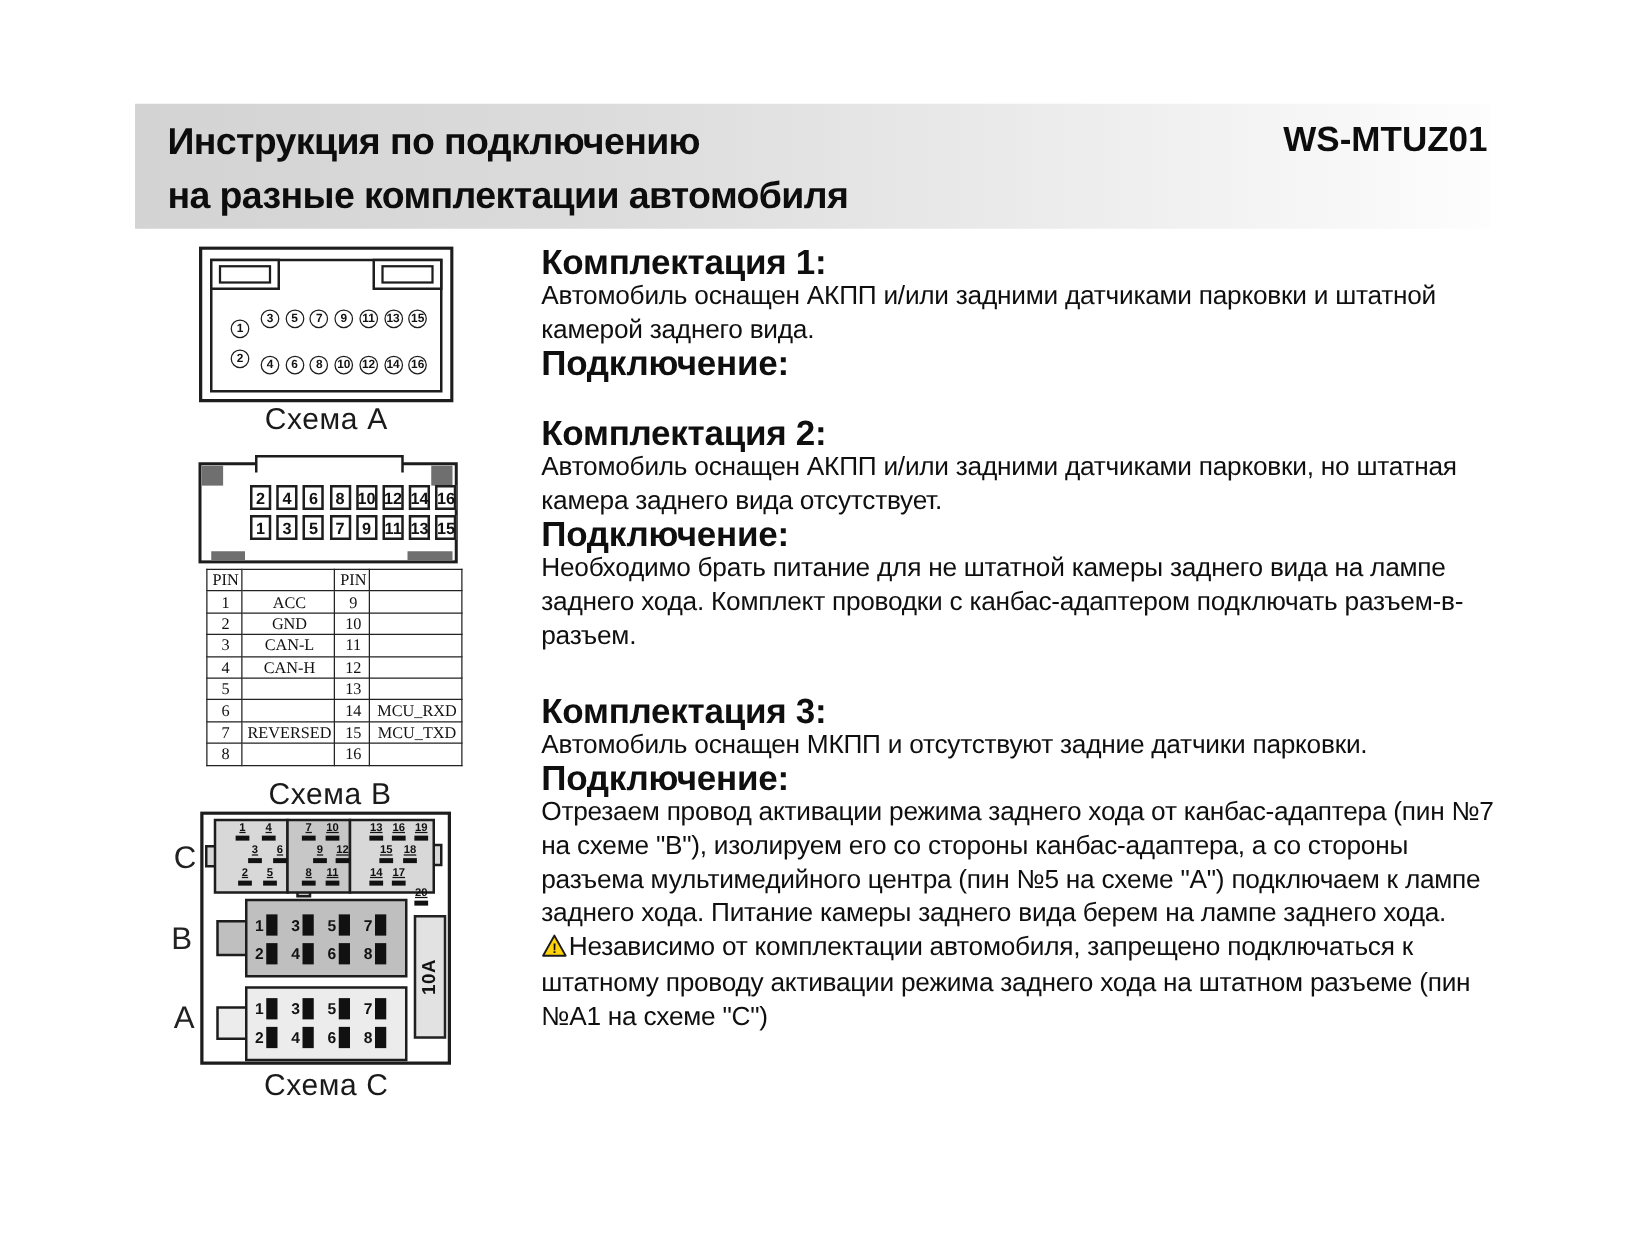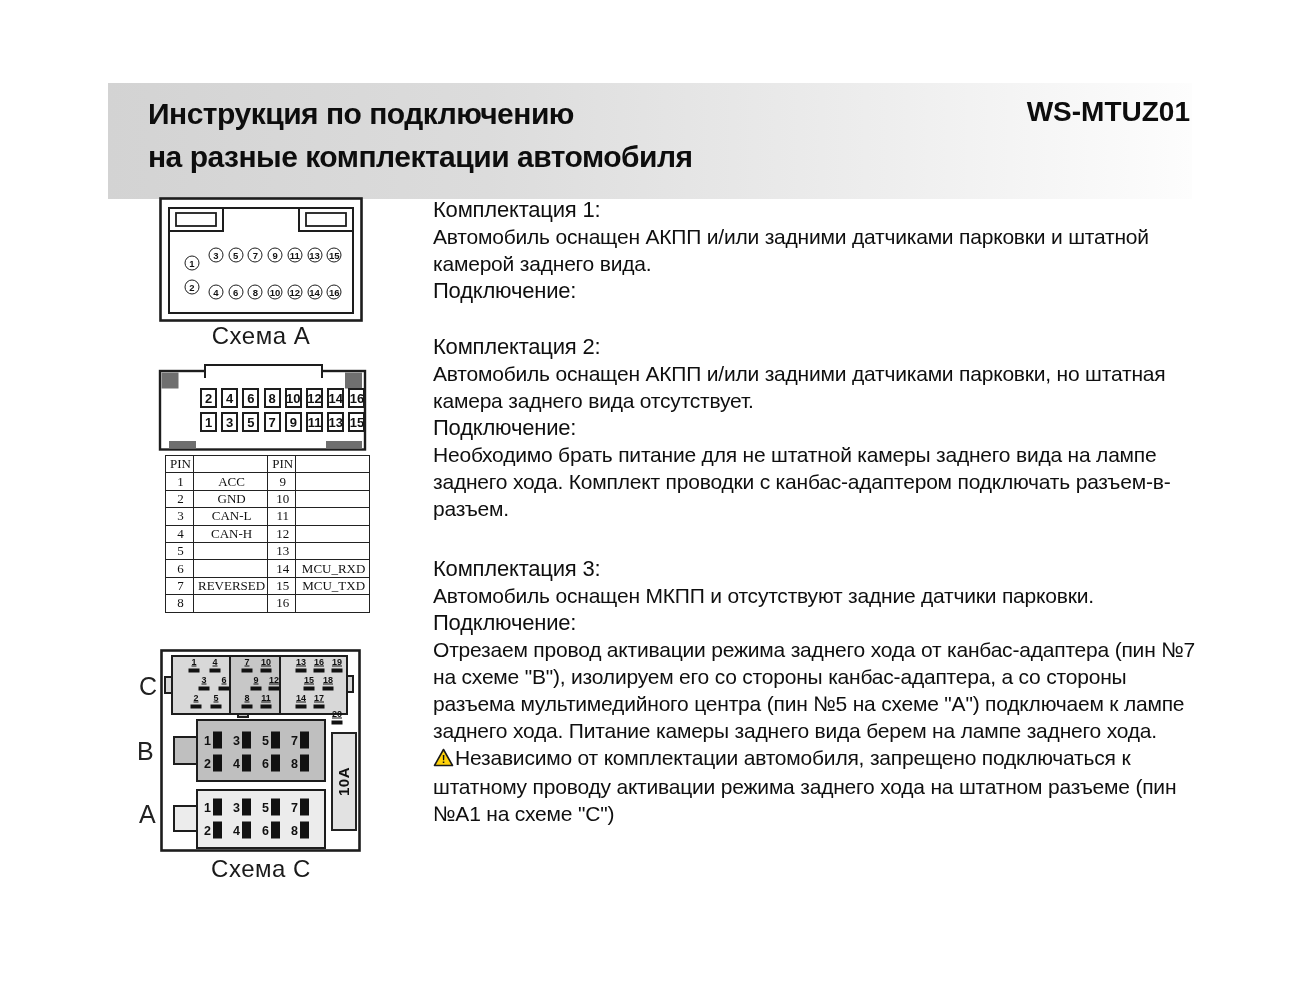--- a/index.html
+++ b/index.html
@@ -1,23 +1,23 @@
 <!DOCTYPE html>
 <html><head>
 <meta charset="utf-8">
 <style>
   * { margin:0; padding:0; box-sizing:border-box; }
   html,body { background:#ffffff; }
   body { width:1300px; height:989px; font-family:"Liberation Sans",sans-serif; color:#111; }
   .page { position:relative; width:1300px; height:989px; background:#fff; overflow:hidden; }
 
   
-  .header { position:absolute; left:108px; top:83px; width:1084px; height:116px;
+  .header { position:absolute; left:108px; top:83px; width:1084px; height:100px;
             background:linear-gradient(90deg,#d3d3d3 0%,#dcdcdc 35%,#eeeeee 72%,#fdfdfd 100%);
-            display:flex; justify-content:space-between; padding:9px 2px 0 40px; }
+            display:flex; justify-content:space-between; padding:9px 2px 0 26px; }
   .title-lines { font-weight:700; font-size:30px; line-height:43px; letter-spacing:-0.5px; color:#0d0d0d; }
   .model { font-weight:700; font-size:28px; line-height:36px; color:#0d0d0d; padding-top:2px; }
 
   
   .scheme-label { position:absolute; font-size:24px; font-weight:400; color:#1a1a1a; text-align:center; letter-spacing:0.5px; }
   .pinc { position:absolute; width:15px; height:15px; border:1.7px solid #1d1d1d; border-radius:50%;
           background:#fff; font-size:9.5px; font-weight:700; display:flex; align-items:center; justify-content:center;
           transform:translate(-50%,-50%); }
   .pinsq { position:absolute; width:17px; height:20px; border:2px solid #1d1d1d; background:#fff;
            font-size:13px; font-weight:700; display:flex; align-items:center; justify-content:center; }
@@ -41,21 +41,21 @@
   .bpin { position:absolute; transform:translate(0,-50%); display:flex; align-items:center; }
   .bpin .n { font-size:12.5px; font-weight:700; }
   .bpin .blk { width:9px; height:17px; background:#111; margin-left:2px; }
   .fuse { position:absolute; left:171px; top:83px; width:26px; height:99px; background:#e2e2e2;
           border:2px solid #222; display:flex; align-items:center; justify-content:center; }
   .fuse span { transform:rotate(-90deg); font-size:15px; font-weight:700; letter-spacing:0.5px; white-space:nowrap; }
   .group-letter { position:absolute; font-size:25px; line-height:1; color:#222; }
 
   
   .content { position:absolute; left:433px; top:196px; width:766px; color:#0f0f0f; }
-  .content h3 { font-size:22px; line-height:27px; font-weight:400; letter-spacing:-0.2px; }
+  .content h3 { font-size:28px; line-height:27px; font-weight:700; letter-spacing:-0.2px; }
   .content p { font-size:21px; line-height:27px; letter-spacing:-0.2px; }
   .gap1 { margin-top:29px; } .gap2 { margin-top:33px; }
   .warn-icon { display:inline-block; vertical-align:-2px; margin-right:1px; }
 </style>
 </head>
 <body>
 
 <div class="page">
 
   <div class="header">
@@ -172,20 +172,21 @@
           <td class="c4">MCU_TXD</td>
         </tr>
         <tr>
           <td class="c1">8</td>
           <td class="c2"></td>
           <td class="c3">16</td>
           <td class="c4"></td>
         </tr>
       </tbody>
   </table>
+  <div class="scheme-label" style="left:163px; top:622px; width:202px;">Схема B</div>
 
   <div class="group-letter" style="left:139px; top:674px;">C</div>
   <div class="group-letter" style="left:137px; top:739px;">B</div>
   <div class="group-letter" style="left:139px; top:802px;">A</div>
 
   <div class="scheme-c">
     <svg width="202" height="204">
       <rect x="1.5" y="1.5" width="198" height="200" fill="#fff" stroke="#1d1d1d" stroke-width="2.6"></rect>
 
       <rect x="5" y="28" width="9" height="16" fill="#d8d8d8" stroke="#1d1d1d" stroke-width="2"></rect>

